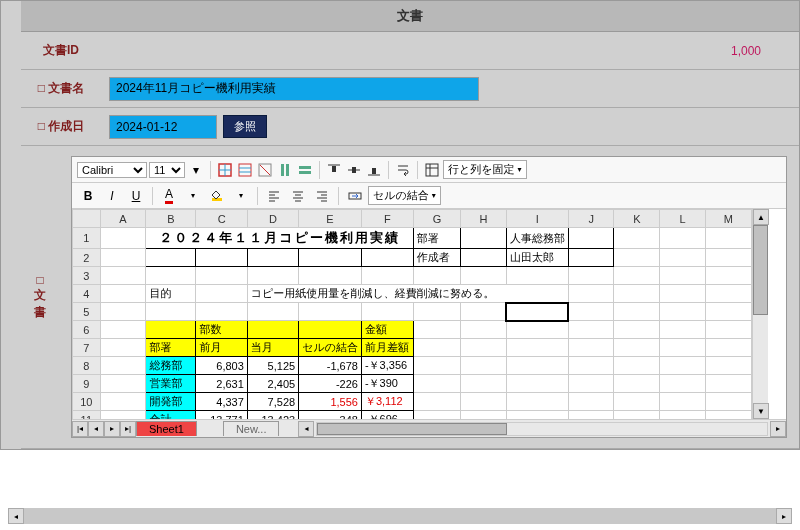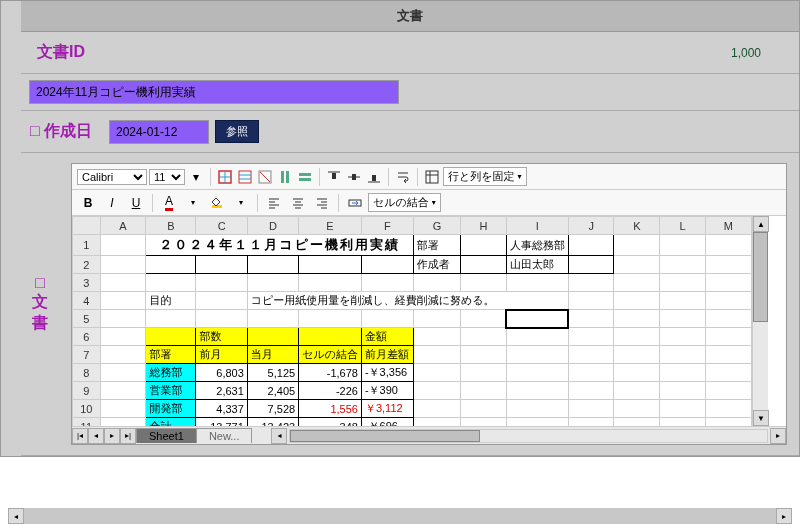--- a/index.html
+++ b/index.html
@@ -1,26 +1,26 @@
 <!DOCTYPE html>
 <html><head>
 <meta charset="utf-8">
 <style>
 * { box-sizing: border-box; margin: 0; padding: 0; }
 body { font-family: "MS Gothic", "Meiryo", sans-serif; font-size: 12px; background: #fff; width: 800px; height: 530px; overflow: hidden; }
 .panel { background: #d0d0d0; border: 1px solid #999; padding-left: 20px; }
 .header-row { background: #b8b8b8; border-bottom: 1px solid #999; text-align: center; font-weight: bold; padding: 6px 0; font-size: 13px; color: #333; }
 .form-row { display: flex; border-bottom: 1px solid #aaa; }
-.form-label { width: 80px; padding: 10px 8px; font-size: 16px; font-weight: bold; text-align: center; background: #d0d0d0; display: flex; align-items: center; justify-content: center; color: #a21caf; }
+.form-label { width: 80px; padding: 10px 8px; font-size: 12px; font-weight: bold; text-align: center; background: #d0d0d0; display: flex; align-items: center; justify-content: center; color: #7f1d1d; }
 .form-value { flex: 1; padding: 6px 8px; display: flex; align-items: center; }
-.text-num { flex: 1; text-align: right; padding-right: 30px; color: #14532d; }
-input.txt { background: #8b5cf6; border: 1px solid #999; padding: 4px 6px; font-size: 12px; }
+.text-num { flex: 1; text-align: right; padding-right: 30px; color: #be185d; }
+input.txt { background: #0ea5e9; border: 1px solid #999; padding: 4px 6px; font-size: 12px; }
 .w-wide { width: 370px; }
 .w-mid { width: 140px; }
-.w-date { width: 100px; }
+.w-date { width: 108px; }
 .btn-ref { background: #1a2a5c; color: #fff; border: 1px solid #0a1a3c; padding: 3px 10px; font-size: 11px; margin-left: 6px; cursor: pointer; }
 
 .sheet-wrap { background: #fff; margin: 4px; border: 1px solid #999; width: 716px; }
 .toolbar { display: flex; align-items: center; padding: 3px 5px; border-bottom: 1px solid #ccc; gap: 2px; flex-wrap: nowrap; background: #f8f8f8; font-size: 11px; }
 .toolbar select { font-size: 11px; border: 1px solid #aaa; background: #fff; }
 .font-sel { width: 70px; }
 .size-sel { width: 36px; }
 .tb-btn { width: 18px; height: 18px; display: inline-flex; align-items: center; justify-content: center; border: 1px solid transparent; cursor: pointer; font-size: 12px; }
 .sep { width: 1px; height: 18px; background: #ccc; margin: 0 3px; }
 .tb-label { font-size: 11px; padding: 0 2px; white-space: nowrap; }
@@ -52,22 +52,22 @@
 .title-c { font-size: 13px; font-weight: bold; font-family: Liberation Mono, monospace; white-space: nowrap; overflow: visible; letter-spacing: 2px; }
 .nowrap { white-space: nowrap; overflow: visible; }
 
 .vscroll { width: 16px; background: #e8e8e8; border-left: 1px solid #ccc; display: flex; flex-direction: column; }
 .vscroll .arr, .bottom-bar .arr { width: 16px; height: 16px; background: #ddd; border: 1px solid #aaa; display: flex; align-items: center; justify-content: center; font-size: 8px; cursor: pointer; }
 .vscroll .track { flex: 1; position: relative; }
 .vscroll .thumb { position: absolute; top: 0; left: 0; right: 0; height: 90px; background: #c0c0c0; border: 1px solid #888; }
 
 .bottom-bar { display: flex; align-items: center; background: #e8e8e8; border-top: 1px solid #ccc; height: 18px; }
 .bottom-bar .arr { height: 16px; }
-.tab { padding: 1px 12px; background: #737373; border: 1px solid #999; border-bottom: none; font-size: 11px; margin-right: -1px; cursor: pointer; }
-.tab.new { background: #e8e8e8; color: #666; }
+.tab { padding: 1px 12px; background: #ef4444; border: 1px solid #999; border-bottom: none; font-size: 11px; margin-right: -1px; cursor: pointer; }
+.tab.new { background: #e8e8e8; color: #666; margin-left: 27px; }
 .htrack { flex: 1; height: 14px; background: #e8e8e8; border: 1px solid #ccc; margin: 0 2px; position: relative; }
 .hthumb { position: absolute; left: 0; top: 0; bottom: 0; width: 190px; background: #c0c0c0; border: 1px solid #888; }
 
 .outer-scroll { position: absolute; left: 8px; right: 8px; bottom: 6px; height: 16px; background: #eee; display: flex; }
 .outer-scroll .arr2 { width: 16px; height: 16px; background: #ddd; border: 1px solid #aaa; display: flex; align-items: center; justify-content: center; font-size: 8px; cursor: pointer; }
 .outer-scroll .otrack { flex: 1; background: #e0e0e0; position: relative; }
 .outer-scroll .othumb { position: absolute; left: 0; top: 0; bottom: 0; right: 0; background: #c8c8c8; }
 svg.icon { width: 14px; height: 14px; }
 </style>
 </head>
@@ -77,20 +77,21 @@
   <div class="header-row">文書</div>
 
   <div class="form-row">
     <div class="form-label">文書ID</div>
     <div class="form-value">
         <span class="text-num">1,000</span>
       </div>
   </div>
 
   <div class="form-row">
+    <div class="form-label">□ 文書名</div>
     <div class="form-value">
         <input class="txt w-wide" value="2024年11月コピー機利用実績" style="">
       </div>
   </div>
 
 
   <div class="form-row">
     <div class="form-label">□ 作成日</div>
     <div class="form-value">
       <input class="txt w-date" value="2024-01-12" style="">

